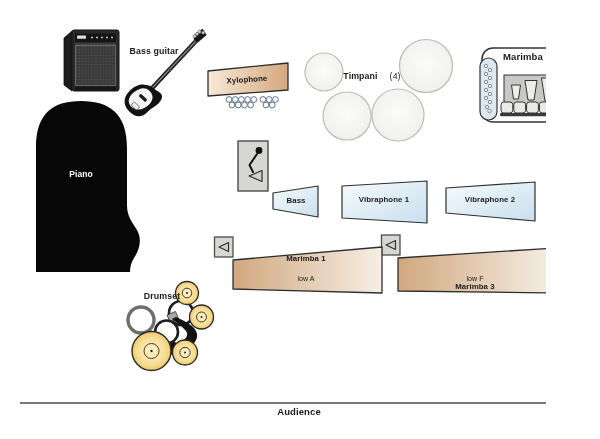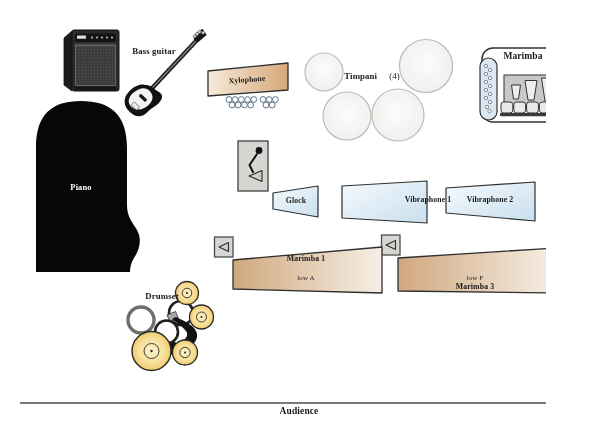--- a/index.html
+++ b/index.html
@@ -1,18 +1,18 @@
 <!DOCTYPE html>
 <html><head>
 <meta charset="utf-8">
 <style>
   html,body{margin:0;padding:0;background:#ffffff;}
   .canvas{
     position:relative;width:546px;height:439px;background:#ffffff;overflow:hidden;
-    font-family:Liberation Serif, serif;
+    font-family:Liberation Sans, sans-serif;
   }
   svg{position:absolute;left:0;top:0;}
   .lbl{
     position:absolute;transform:translate(-50%,-50%);
     color:#1a1a1a;white-space:nowrap;font-weight:700;letter-spacing:0.1px;
     line-height:1;user-select:none;
   }
   .lbl-lg{font-size:9.5px;}
   .lbl-md{font-size:8.8px;}
   .lbl-sm{font-size:7.8px;}
@@ -211,23 +211,23 @@
   <line x1="20" y1="403" x2="578" y2="403" stroke="#4d4d4d" stroke-width="1.5"></line>
 </svg>
 
 <div class="lbl lbl-md" style="left:154px;top:51px;">Bass guitar</div>
 <div class="lbl lbl-sm tilt" style="left:247px;top:80px;">Xylophone</div>
 <div class="lbl lbl-md timpani-row" style="left:372px;top:76px;">
   <span>Timpani</span>
       <span class="thin">(4)</span>
 </div>
 <div class="lbl lbl-lg" style="left:523px;top:57px;">Marimba</div>
-<div class="lbl lbl-white" style="left:81px;top:187px;">Piano</div>
-<div class="lbl lbl-sm" style="left:296px;top:201px;">Glock</div>
-<div class="lbl lbl-sm" style="left:384px;top:200px;margin-left:44px;">Vibraphone 1</div>
+<div class="lbl lbl-white" style="left:81px;top:174px;">Piano</div>
+<div class="lbl lbl-sm" style="left:296px;top:201px;">Bass</div>
+<div class="lbl lbl-sm" style="left:384px;top:200px;">Vibraphone 1</div>
 <div class="lbl lbl-sm" style="left:490px;top:200px;">Vibraphone 2</div>
 <div class="lbl lbl-sm" style="left:306px;top:259px;">Marimba 1</div>
 <div class="lbl lbl-xs" style="left:306px;top:278px;">low A</div>
 <div class="lbl lbl-sm" style="left:475px;top:267px;margin-top:20px;">Marimba 3</div>
 <div class="lbl lbl-xs" style="left:475px;top:278px;">low F</div>
 <div class="lbl lbl-md" style="left:151px;top:296px;margin-left:11px;">Drumset</div>
 <div class="lbl lbl-lg" style="left:299px;top:412px;">Audience</div>
 
 </div>
 

